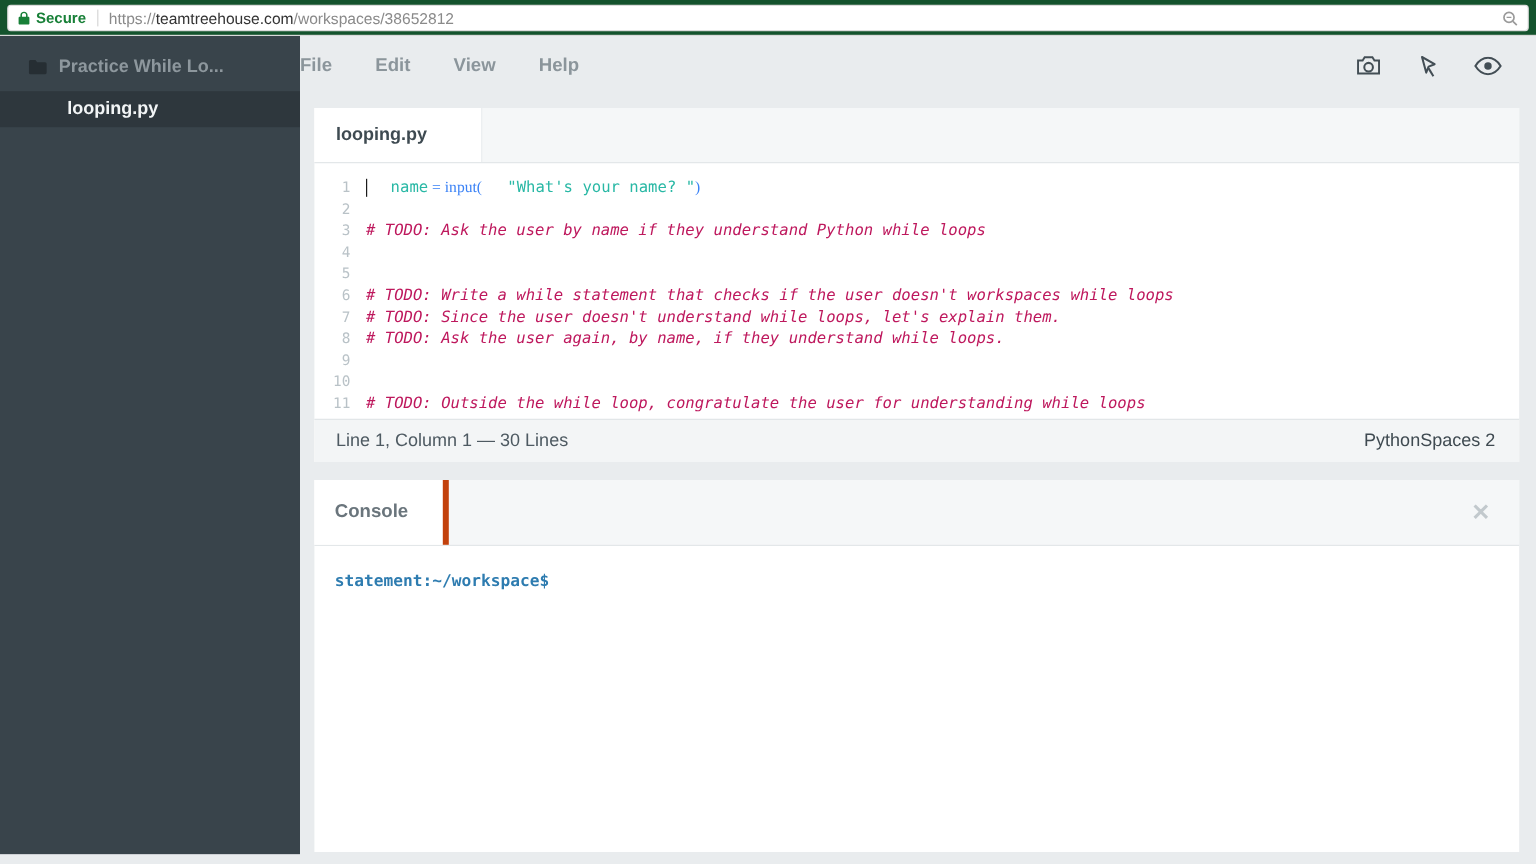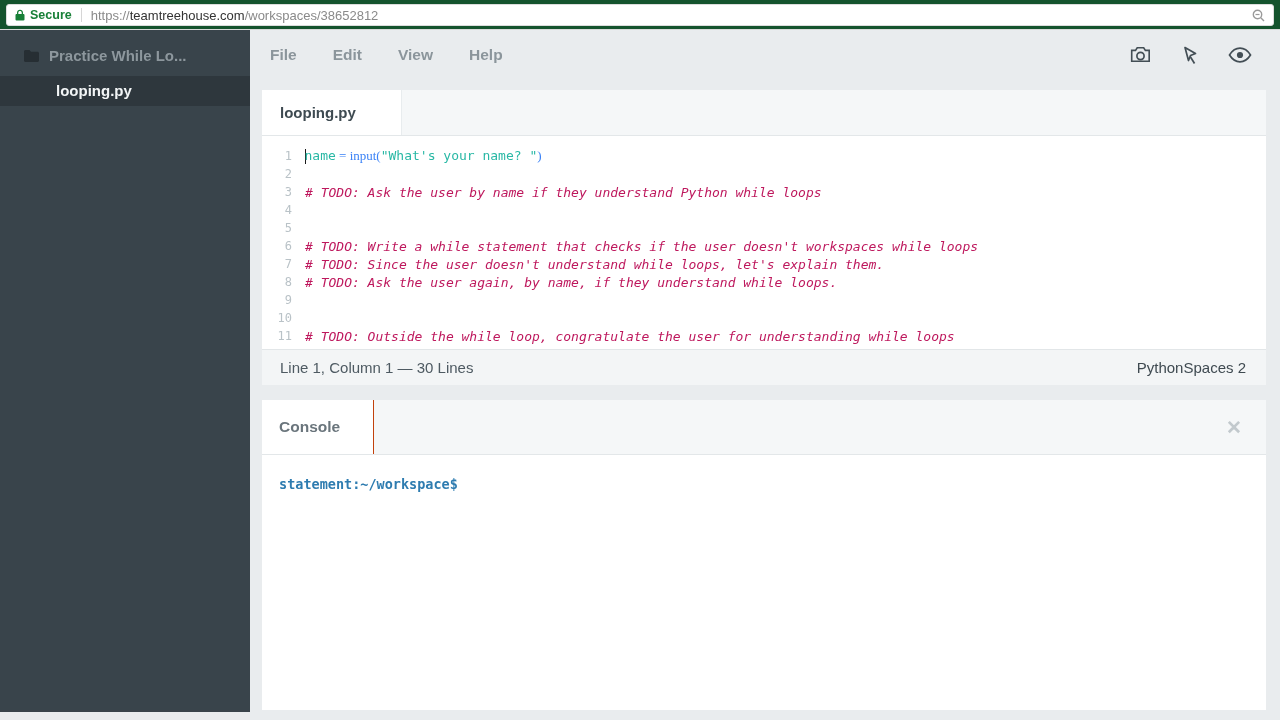--- a/index.html
+++ b/index.html
@@ -40,21 +40,21 @@
   .project-label { white-space:nowrap; overflow:hidden; text-overflow:ellipsis; }
   .file-item {
     height:30px; line-height:30px; padding-left:56px;
     background:#2e373d; color:#f2f5f6; font-weight:bold; font-size:15px;
   }
   .page-bottom-strip { position:absolute; left:0; bottom:0; width:1280px; height:8px; background:#e9ecee; }
 
   
   .main { position:absolute; top:30px; left:250px; width:1030px; height:690px; background:#e9ecee; }
 
-  .menubar { position:absolute; top:0; left:0; right:0; height:50px; display:flex; align-items:center; padding-left:20px; }
+  .menubar { position:absolute; top:0; left:0; right:0; height:50px; display:flex; align-items:center; }
   .menu-item { color:#8b959b; font-weight:bold; font-size:15.5px; margin-right:36px; cursor:default; }
   .menu-icons { margin-left:auto; display:flex; align-items:center; gap:30px; padding-right:28px; }
   .tool-icon { display:flex; align-items:center; }
 
   
   .editor-panel {
     position:absolute; top:60px; left:12px; right:14px; height:295px;
     background:#ffffff;
   }
   .tab-bar { height:46px; background:#f5f7f8; border-bottom:1px solid #e3e7e9; display:flex; }
@@ -64,40 +64,40 @@
     color:#3e4a51; font-weight:bold; font-size:15px;
   }
   .code-area { padding-top:11px; }
   .code-line { height:18px; display:flex; align-items:center; white-space:pre; }
   .gutter {
     width:43px; flex:0 0 43px; text-align:right; padding-right:13px;
     color:#b9c2c7; font-family:"DejaVu Sans Mono", monospace; font-size:12px;
   }
   .code-text { font-family:"DejaVu Sans Mono", monospace; font-size:13px; color:#3d4a52; }
   .seg-plain { color:#3b82f6;font-family:Liberation Serif, serif; }
-  .seg-teal { color:#29b8a5; }
+  .seg-teal { color:#29b8a5;margin-left:21px; }
   .seg-comment { color:#be185d; font-style:italic; }
   .caret { display:inline-block; width:0; border-left:1.5px solid #1b1b1b; height:15px; vertical-align:middle; margin-right:-1.5px; }
 
   .status-bar {
     position:absolute; bottom:0; left:0; right:0; height:36px;
     background:#f3f5f6; border-top:1px solid #e2e6e8;
     display:flex; align-items:center; padding:0 20px 0 18px;
     color:#4e5a62; font-size:15px;justify-content:flex-end;
   }
   .status-right { margin-left:auto; display:flex; align-items:center; color:#3f4a51; }
 
   
   .console-panel {
     position:absolute; top:370px; left:12px; right:14px; height:310px;
     background:#ffffff;
   }
   .console-header { height:55px; background:#f5f7f8; border-bottom:1px solid #e3e7e9; display:flex; }
   .console-tab {
-    width:112px; background:#ffffff; border-right:1px solid #c2410c;
+    width:112px; background:#ffffff; border-right:5px solid #c2410c;
     display:flex; align-items:center; padding-left:17px;
     color:#6a757c; font-weight:bold; font-size:15.5px;
   }
   .console-close {
     margin-left:auto; align-self:center; padding-right:24px;
     color:#c2c9cd; font-size:19px; font-weight:bold; cursor:pointer; line-height:1;
   }
   .console-body { padding:20px 0 0 17px; }
   .console-prompt {
     font-family:"DejaVu Sans Mono", monospace; font-weight:bold;

